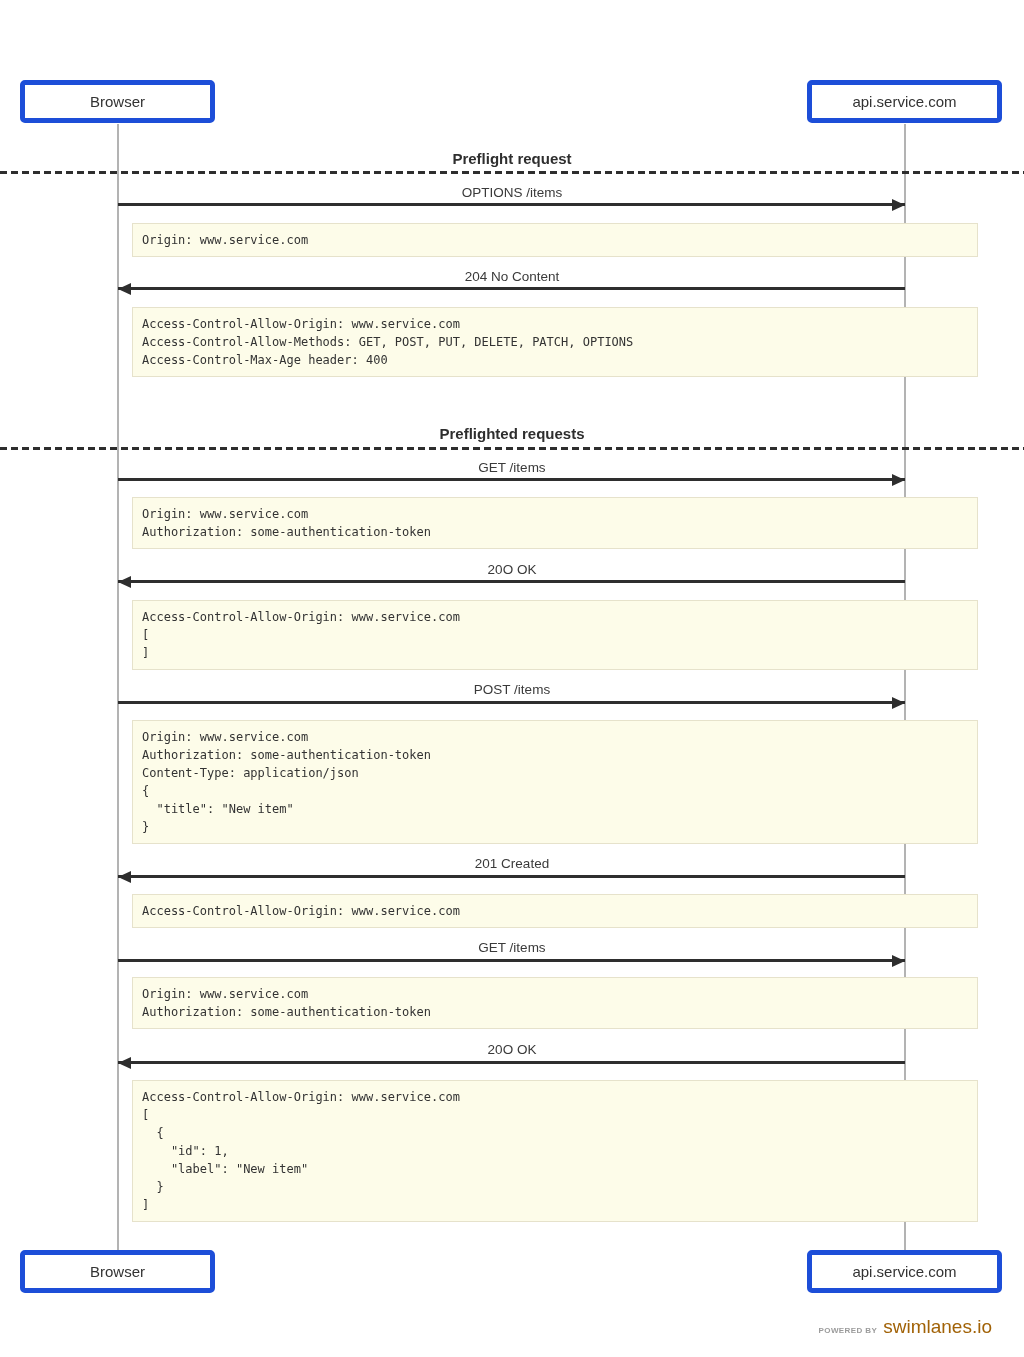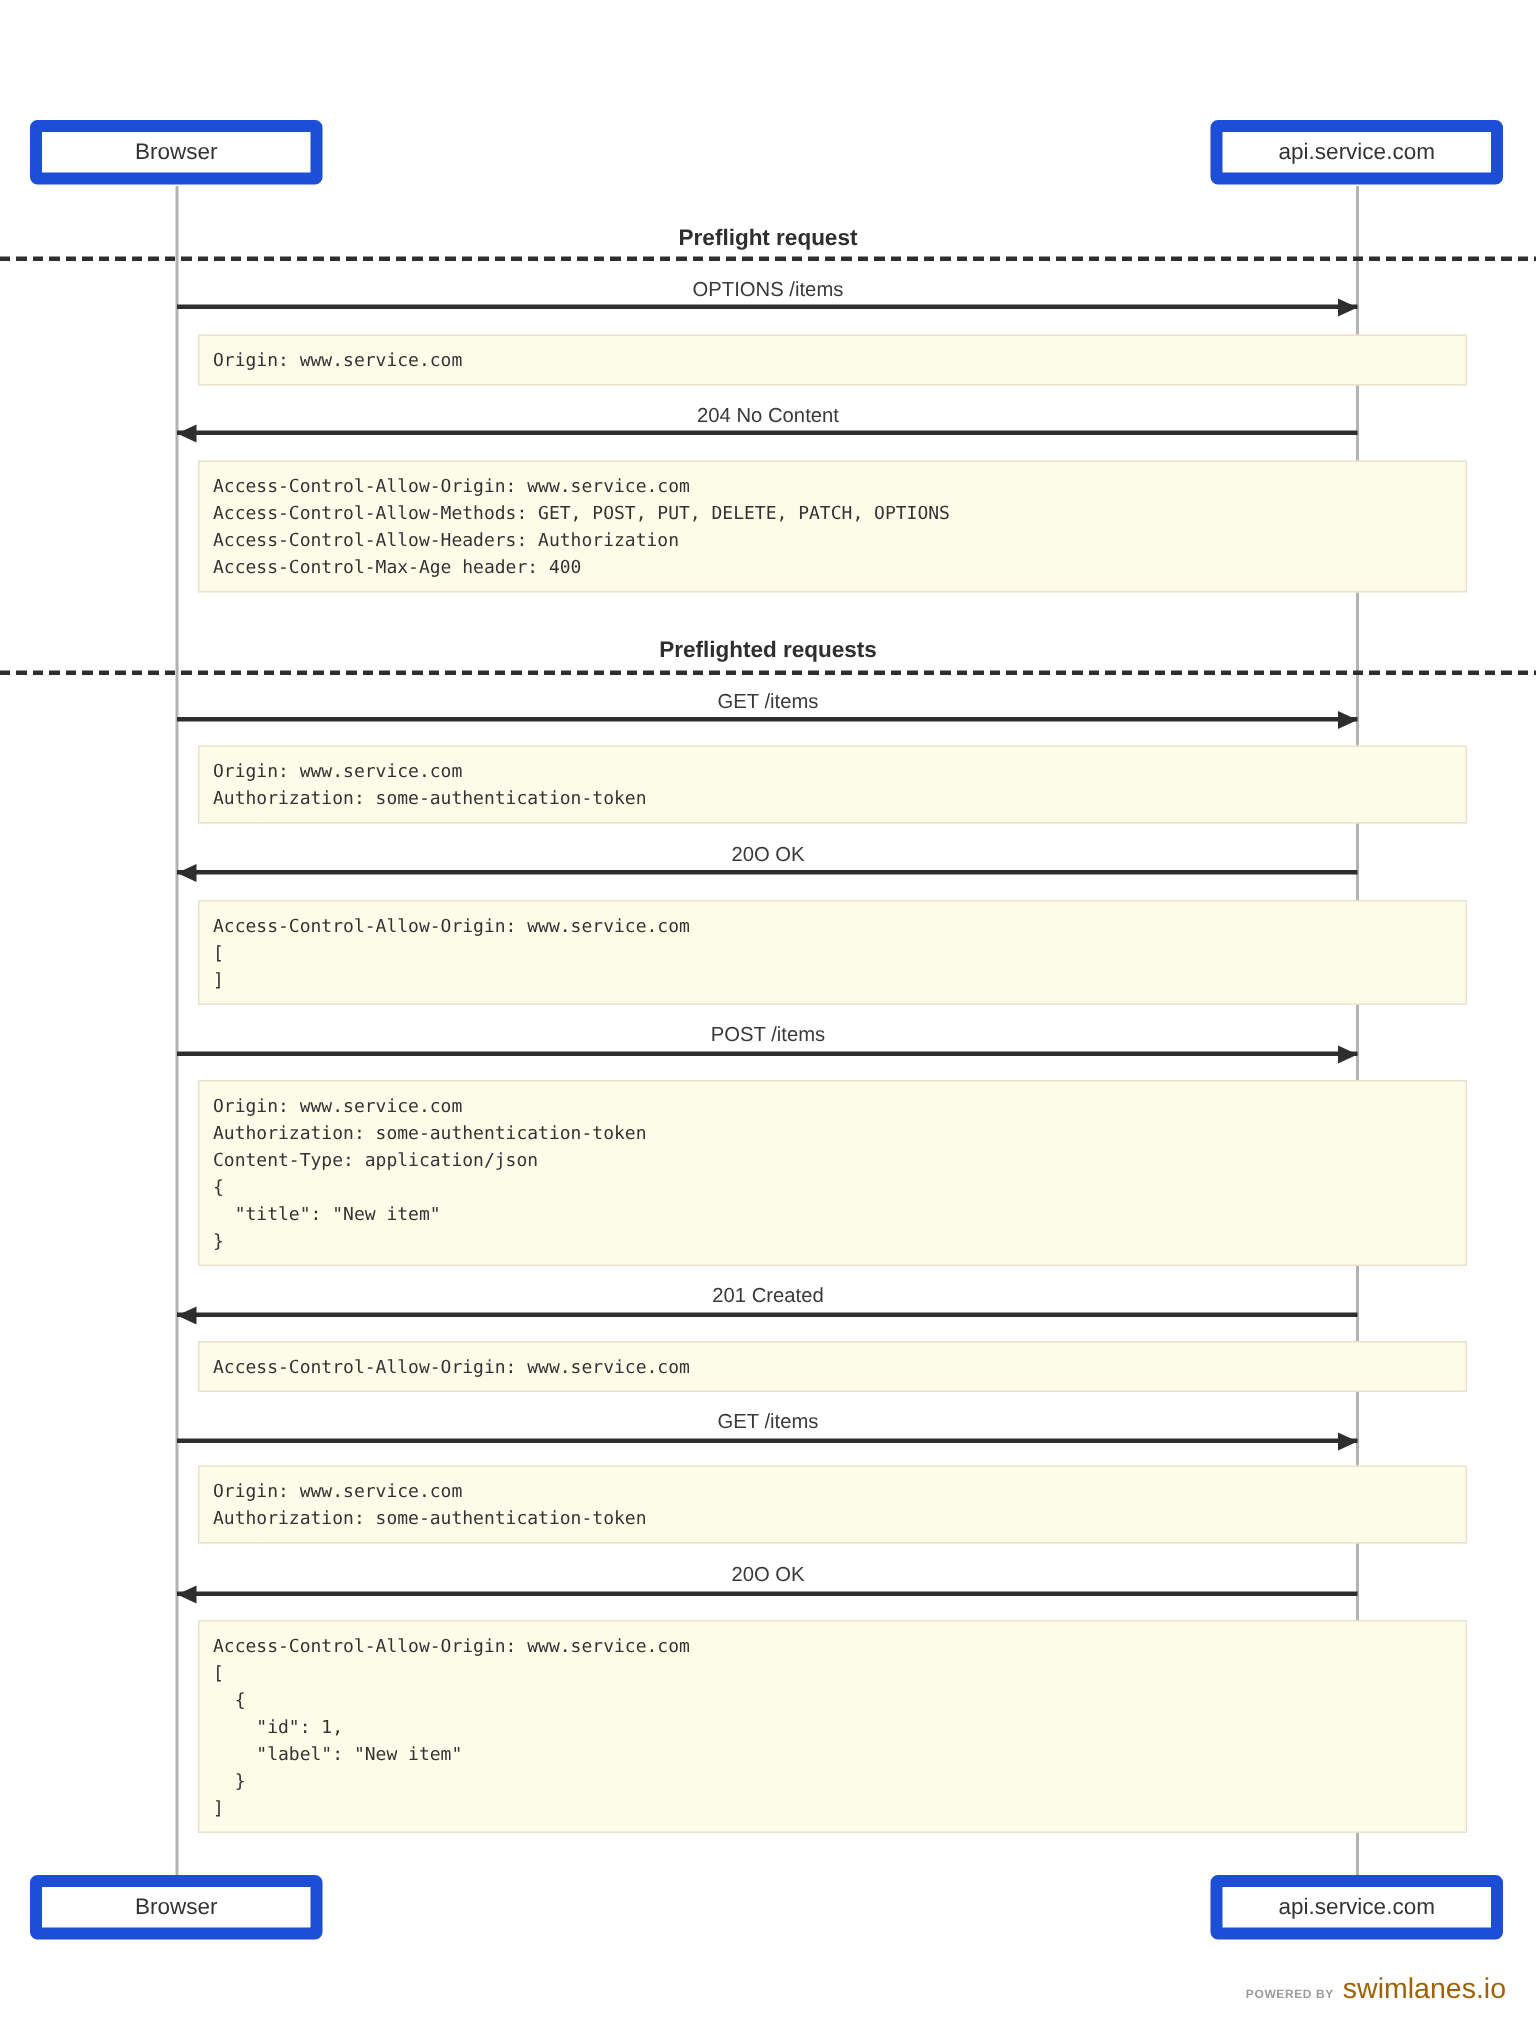--- a/index.html
+++ b/index.html
@@ -27,21 +27,21 @@
     height: 1126px;
     background: #b3b3b3;
   }
   .lifeline.left  { left: 117px; }
   .lifeline.right { left: 904px; }
   .actor {
     position: absolute;
     width: 195px;
     height: 43px;
     background: #ffffff;
-    border: 8px solid #1d4ed8;
+    border: 5px solid #1d4ed8;
     border-radius: 5px;
     box-sizing: border-box;
     display: flex;
     align-items: center;
     justify-content: center;
     font-size: 15px;
     color: #333333;
   }
   .actor.tl { left: 20px;  top: 80px; }
   .actor.tr { left: 807px; top: 80px; }
@@ -91,21 +91,21 @@
     padding: 7px 9px;
     font-family: "DejaVu Sans Mono", "Liberation Mono", monospace;
     font-size: 12px;
     line-height: 18px;
     color: #333333;
     margin-left: 44px;
   }
   .note .line { white-space: pre; }
   .footer {
     position: absolute;
-    top: 1316px; right: 20px;
+    top: 1316px; right: 32px;
     display: flex;
     align-items: baseline;
     gap: 6px;
   }
   .powered-by {
     font-size: 8px;
     font-weight: bold;
     letter-spacing: 0.4px;
     color: #9b9b9b;
   }
@@ -144,21 +144,20 @@
   </div>
 
   <div class="arrow-label" style="top:269px">204 No Content</div>
   <div class="arrow-line dir-left" style="top:287px">
     <span class="head"></span>
   </div>
 
   <div class="note" style="top:307px">
     <div class="line">Access-Control-Allow-Origin: www.service.com</div>
     <div class="line">Access-Control-Allow-Methods: GET, POST, PUT, DELETE, PATCH, OPTIONS</div>
-    <div class="line">Access-Control-Allow-Headers: Authorization</div>
     <div class="line">Access-Control-Max-Age header: 400</div>
   </div>
 
   <div class="divider-label" style="top:425px">Preflighted requests</div>
   <div class="divider-line" style="top:447px"></div>
 
   <div class="arrow-label" style="top:460px">GET /items</div>
   <div class="arrow-line dir-right" style="top:478px">
     <span class="head"></span>
   </div>

